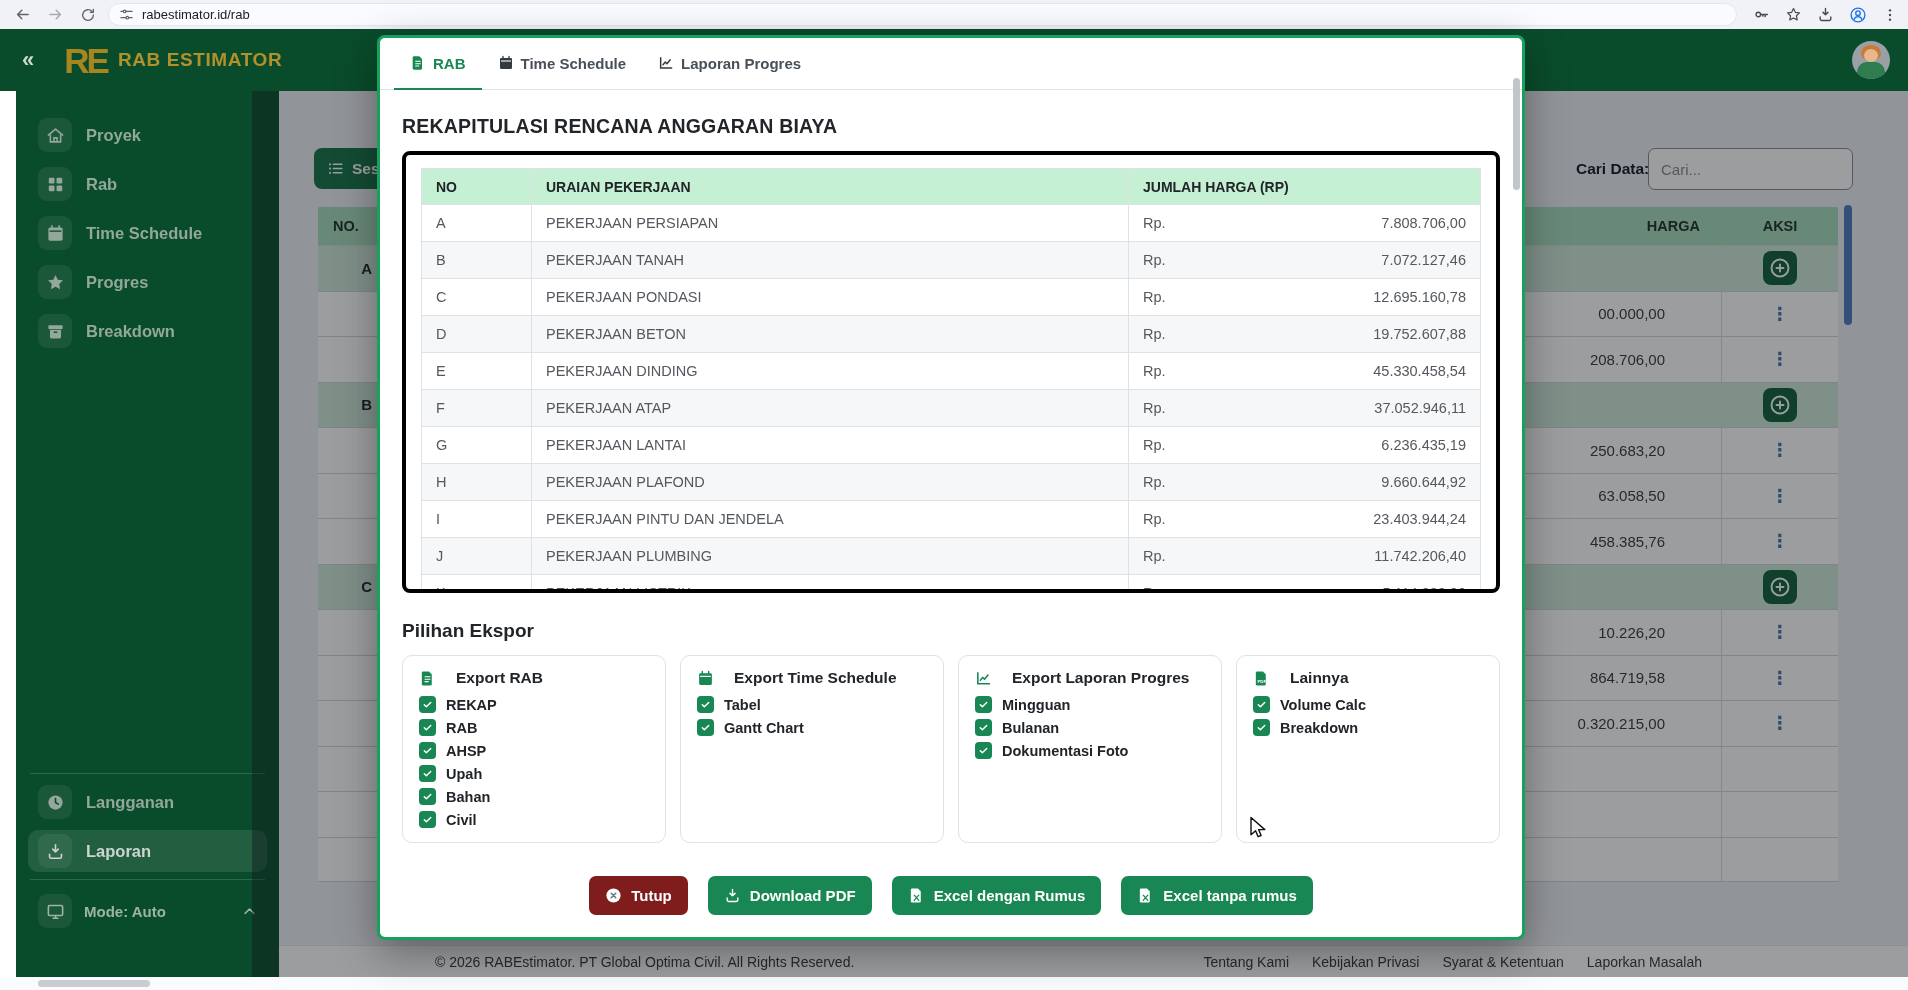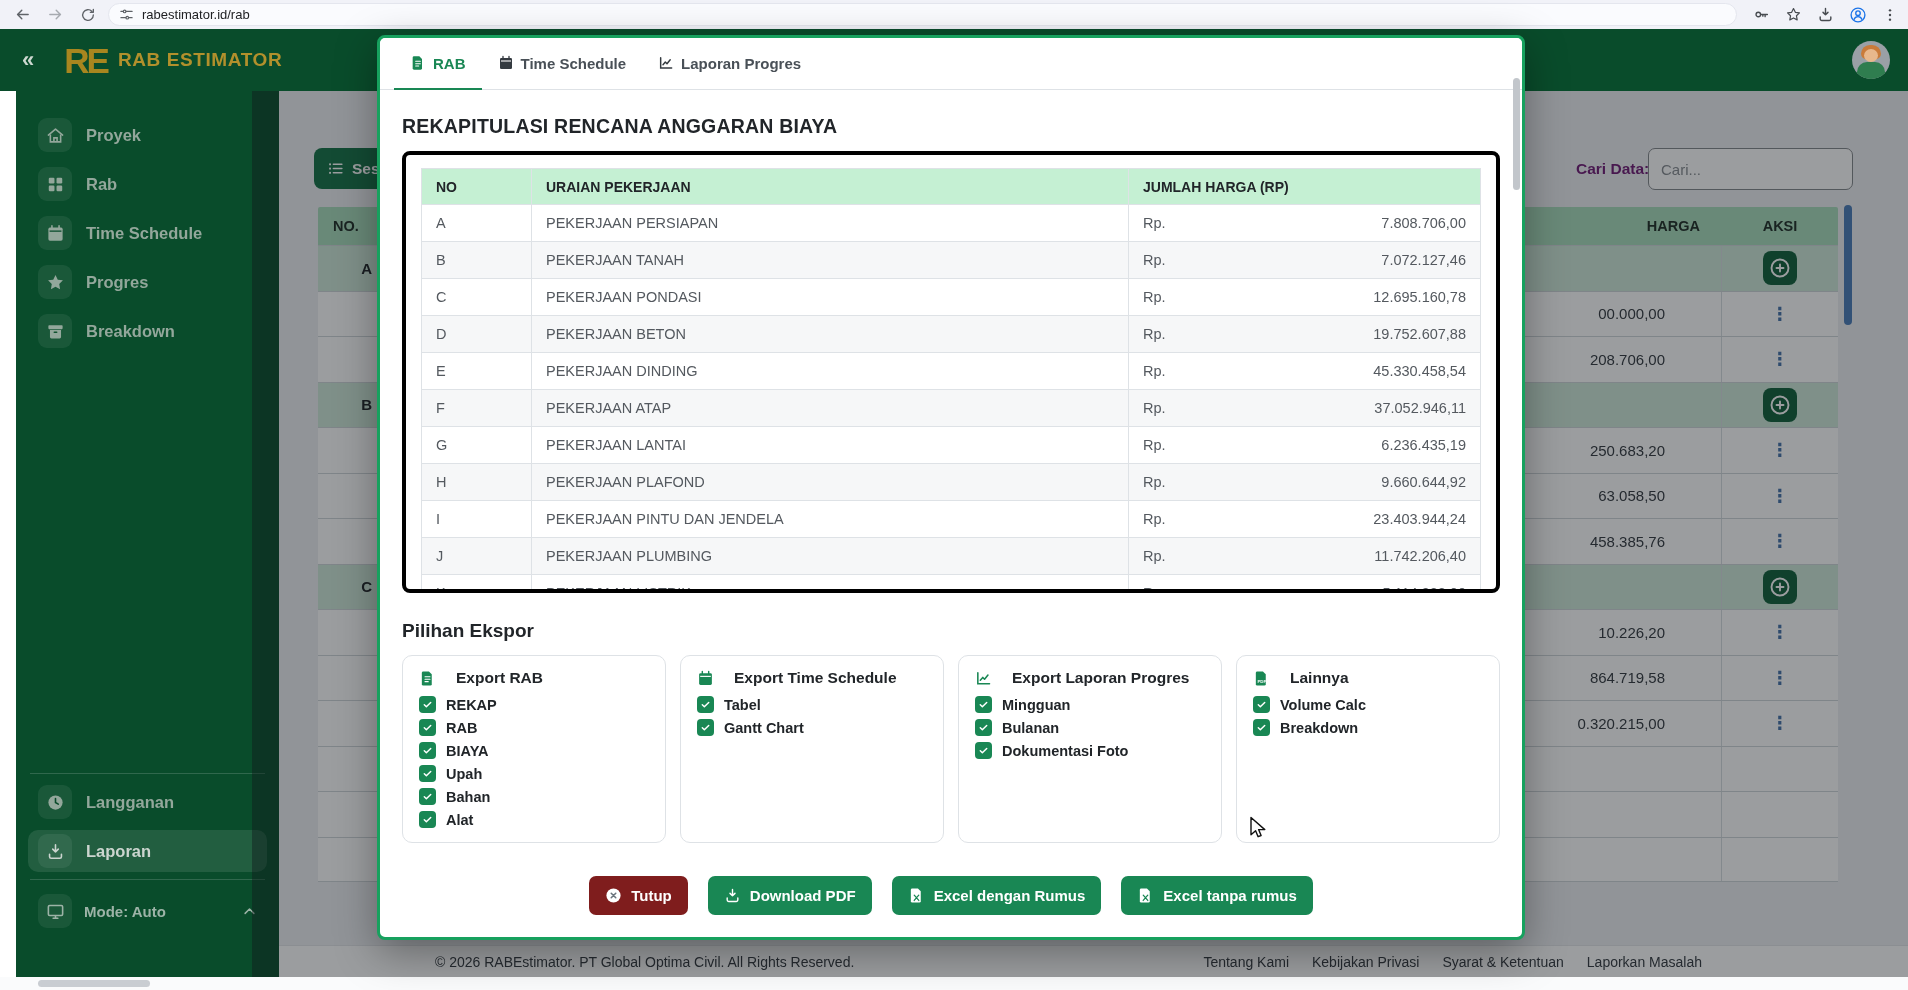--- a/index.html
+++ b/index.html
@@ -32,21 +32,21 @@
   .side-item.active{background:rgba(255,255,255,.10);color:#ccd5cf;}
   .icon-box{width:34px;height:34px;border-radius:9px;background:rgba(255,255,255,.07);display:flex;align-items:center;justify-content:center;flex:0 0 auto;}
   .side-bottom{position:absolute;left:0;right:0;top:676px;}
   .side-divider{border-top:1px solid rgba(255,255,255,.16);margin:6px 14px;}
   .mode-row{display:flex;align-items:center;gap:12px;margin:10px 12px 0;padding:4px 10px;color:#9db3a7;font-size:15px;font-weight:700;}
   .mode-row .chev{margin-left:auto;}
 
   
   .content{position:absolute;left:252px;top:91px;width:1656px;height:854px;background:#eef0f3;z-index:1;}
   .btn-filter{position:absolute;left:62px;top:57px;height:41px;width:170px;background:#157347;color:#fff;border-radius:8px;display:flex;align-items:center;gap:8px;padding:0 13px;font-size:15.5px;font-weight:600;overflow:hidden;white-space:nowrap;}
-  .search-label{position:absolute;left:1324px;top:69px;font-size:15.5px;font-weight:700;color:#701a75;}
+  .search-label{position:absolute;left:1324px;top:69px;font-size:15.5px;font-weight:700;color:#0f172a;}
   .search-input{position:absolute;left:1396px;top:57px;width:205px;height:42px;border:1px solid #84888c;border-radius:7px;background:#fff;padding:0 12px;font-size:15px;color:#212529;outline:none;}
   .search-input::placeholder{color:#878c91;}
 
   .bg-table{position:absolute;left:66px;top:116px;width:1520px;font-size:15px;}
   .bgt-header{height:38px;background:#a9dcbc;display:flex;align-items:center;font-weight:700;color:#1f2d27;font-size:14.5px;border-radius:2px 2px 0 0;}
   .bgt-row{height:45.5px;border-top:1px solid #cfd6da;display:flex;align-items:center;background:#fff;color:#343a40;}
   .bgt-row.cat{background:#cfe8da;font-weight:700;color:#212529;}
   .bgt-row:last-child{border-bottom:1px solid #cfd6da;}
   .c-no{width:70px;text-align:right;padding-right:16px;flex:0 0 auto;}
   .bgt-header .c-no{text-align:left;padding-left:15px;}
@@ -582,21 +582,21 @@
               </svg>
             </span>
             <span>RAB</span>
           </div>
           <div class="eopt">
             <span class="cb">
               <svg width="11" height="11" viewBox="0 0 24 24">
                 <path d="M5 12.5l4.5 4.5L19 7.5" stroke="#fff" stroke-width="3.2" fill="none" stroke-linecap="round" stroke-linejoin="round"></path>
               </svg>
             </span>
-            <span>BIAYA</span>
+            <span>AHSP</span>
           </div>
           <div class="eopt">
             <span class="cb">
               <svg width="11" height="11" viewBox="0 0 24 24">
                 <path d="M5 12.5l4.5 4.5L19 7.5" stroke="#fff" stroke-width="3.2" fill="none" stroke-linecap="round" stroke-linejoin="round"></path>
               </svg>
             </span>
             <span>Upah</span>
           </div>
           <div class="eopt">
@@ -606,21 +606,21 @@
               </svg>
             </span>
             <span>Bahan</span>
           </div>
           <div class="eopt">
             <span class="cb">
               <svg width="11" height="11" viewBox="0 0 24 24">
                 <path d="M5 12.5l4.5 4.5L19 7.5" stroke="#fff" stroke-width="3.2" fill="none" stroke-linecap="round" stroke-linejoin="round"></path>
               </svg>
             </span>
-            <span>Alat</span>
+            <span>Civil</span>
           </div>
         </div>
         <div class="ecard">
           <div class="ecard-title">
             <svg width="17" height="17" viewBox="0 0 24 24" style="color:#198754">
               <path d="M7.5 2.2v3M16.5 2.2v3" stroke="currentColor" stroke-width="2" stroke-linecap="round"></path>
               <rect x="3" y="4.5" width="18" height="16.5" rx="2" fill="currentColor"></rect>
               <rect x="4.5" y="8.2" width="15" height="1.6" fill="#fff"></rect>
             </svg>
             <span>Export Time Schedule</span>

